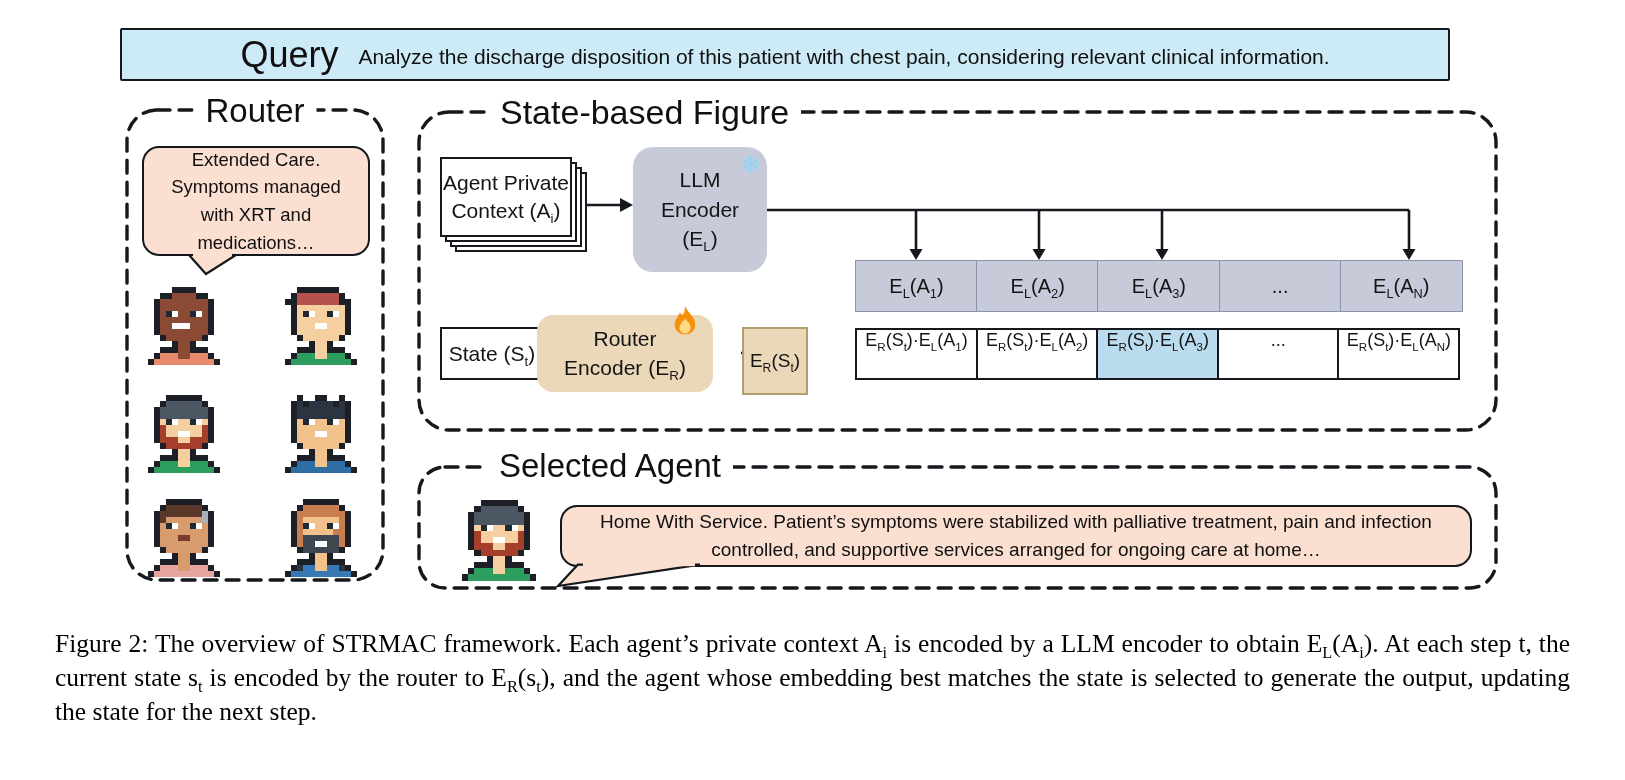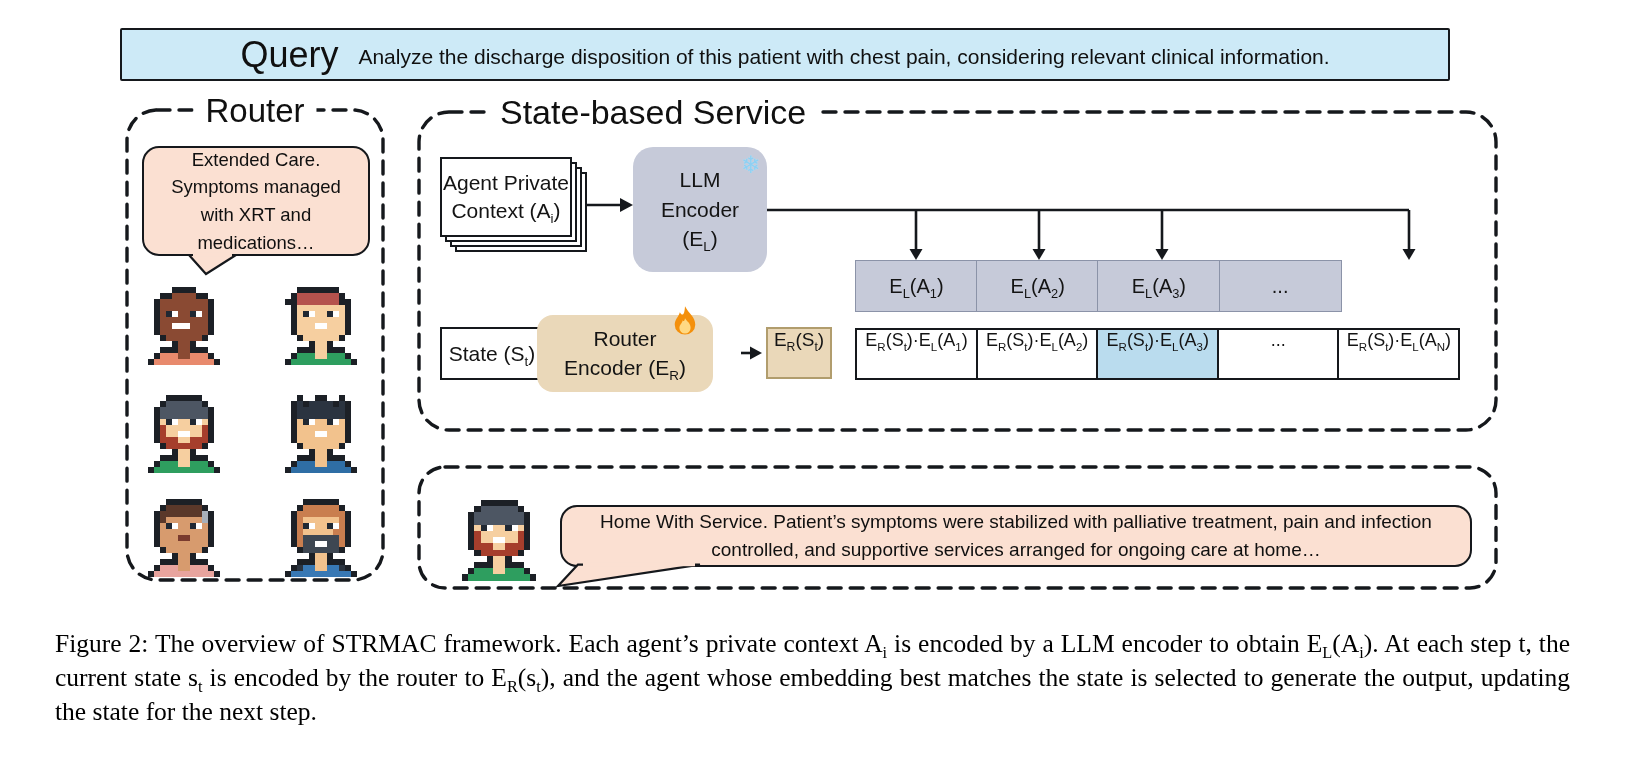--- a/index.html
+++ b/index.html
@@ -35,23 +35,23 @@
            background:var(--c-enc,#c6cad9);border-radius:20px;display:flex;align-items:center;
            justify-content:center;text-align:center;font-size:21px;line-height:1.4;}
   .snowflake{position:absolute;right:6px;top:2px;font-family:"DejaVu Sans",sans-serif;
              font-size:24px;color:#8fd0f2;text-shadow:0 0 1px #bfe6fa;}
   .router-box{position:absolute;left:537px;top:315px;width:176px;height:77px;z-index:2;
            background:var(--c-router,#ead8b9);border-radius:16px;display:flex;align-items:center;
            justify-content:center;text-align:center;font-size:21px;line-height:1.35;}
   .flame{position:absolute;right:14px;top:-10px;width:28px;height:34px;}
   .state-box{position:absolute;left:440px;top:327px;width:104px;height:53px;z-index:2;background:#fff;
            border:2.5px solid #15181c;display:flex;align-items:center;justify-content:center;font-size:21px;}
-  .er-box{position:absolute;left:766px;top:327px;width:66px;height:52px;z-index:2;
+  .er-box{position:absolute;left:742px;top:327px;width:66px;height:68px;z-index:2;
            background:var(--c-router,#ead8b9);border:2.4px solid var(--c-erborder,#b19d6d);
-           display:flex;justify-content:center;font-size:19px;}
+           display:flex;align-items:center;justify-content:center;font-size:19px;}
   
   .emb-row{position:absolute;left:855px;top:260px;z-index:2;display:flex;}
   .emb-row .cell{width:123px;height:52px;background:var(--c-enc,#c6cad9);
         border:1.8px solid var(--c-encborder,#8b93a8);margin-left:-1.8px;
         display:flex;align-items:center;justify-content:center;font-size:20px;}
   .emb-row .cell:first-child{margin-left:0;}
   .score-row{position:absolute;left:855px;top:328px;z-index:2;display:flex;}
   .score-row .cell{width:123px;height:52px;background:#fff;border:2.4px solid #15181c;margin-left:-2.4px;
         display:flex;align-items:flex-start;justify-content:center;font-size:18px;}
   .score-row .cell:first-child{margin-left:0;}
@@ -809,21 +809,21 @@
         <rect x="24" y="72" width="6.15" height="6.15" fill="#3878b4"></rect>
         <rect x="30" y="72" width="6.15" height="6.15" fill="#3878b4"></rect>
         <rect x="36" y="72" width="6.15" height="6.15" fill="#3878b4"></rect>
         <rect x="42" y="72" width="6.15" height="6.15" fill="#3878b4"></rect>
         <rect x="48" y="72" width="6.15" height="6.15" fill="#3878b4"></rect>
         <rect x="54" y="72" width="6.15" height="6.15" fill="#3878b4"></rect>
         <rect x="60" y="72" width="6.15" height="6.15" fill="#3878b4"></rect>
         <rect x="66" y="72" width="6.15" height="6.15" fill="#1c2026"></rect>
       </svg></div>
 
-  <span class="panel-title" style="left:488px;top:93px;font-size:34px;">State-based Service</span>
+  <span class="panel-title" style="left:488px;top:93px;font-size:34px;">State-based Figure</span>
 
   <div class="card-stack">
     <div class="layer l3"></div>
     <div class="layer l2"></div>
     <div class="layer l1"></div>
     <div class="layer main">
       <span>Agent Private<br>Context (A<sub>i</sub>)</span>
     </div>
   </div>
 
@@ -853,20 +853,23 @@
         <span>E<sub>L</sub>(A<sub>1</sub>)</span>
       </div>
     <div class="cell">
         <span>E<sub>L</sub>(A<sub>2</sub>)</span>
       </div>
     <div class="cell">
         <span>E<sub>L</sub>(A<sub>3</sub>)</span>
       </div>
     <div class="cell">
         <span>...</span>
+      </div>
+    <div class="cell">
+        <span>E<sub>L</sub>(A<sub>N</sub>)</span>
       </div>
   </div>
 
   <div class="score-row">
     <div class="cell">
         <span>E<sub>R</sub>(S<sub>t</sub>)·E<sub>L</sub>(A<sub>1</sub>)</span>
       </div>
     <div class="cell">
         <span>E<sub>R</sub>(S<sub>t</sub>)·E<sub>L</sub>(A<sub>2</sub>)</span>
       </div>
@@ -874,20 +877,21 @@
         <span>E<sub>R</sub>(S<sub>t</sub>)·E<sub>L</sub>(A<sub>3</sub>)</span>
       </div>
     <div class="cell">
         <span>...</span>
       </div>
     <div class="cell">
         <span>E<sub>R</sub>(S<sub>t</sub>)·E<sub>L</sub>(A<sub>N</sub>)</span>
       </div>
   </div>
 
+  <span class="panel-title" style="left:487px;top:447px;font-size:33px;">Selected Agent</span>
   <div class="avatar" style="left:462px;top:500px;"><svg width="74.4" height="80.60000000000001" viewBox="0 0 74.4 80.60000000000001" shape-rendering="crispEdges">
         <rect x="18.6" y="0" width="6.3500000000000005" height="6.3500000000000005" fill="#1c2026"></rect>
         <rect x="24.8" y="0" width="6.3500000000000005" height="6.3500000000000005" fill="#1c2026"></rect>
         <rect x="31" y="0" width="6.3500000000000005" height="6.3500000000000005" fill="#1c2026"></rect>
         <rect x="37.2" y="0" width="6.3500000000000005" height="6.3500000000000005" fill="#1c2026"></rect>
         <rect x="43.4" y="0" width="6.3500000000000005" height="6.3500000000000005" fill="#1c2026"></rect>
         <rect x="49.6" y="0" width="6.3500000000000005" height="6.3500000000000005" fill="#1c2026"></rect>
         <rect x="12.4" y="6.2" width="6.3500000000000005" height="6.3500000000000005" fill="#1c2026"></rect>
         <rect x="18.6" y="6.2" width="6.3500000000000005" height="6.3500000000000005" fill="#4d5663"></rect>
         <rect x="24.8" y="6.2" width="6.3500000000000005" height="6.3500000000000005" fill="#4d5663"></rect>

